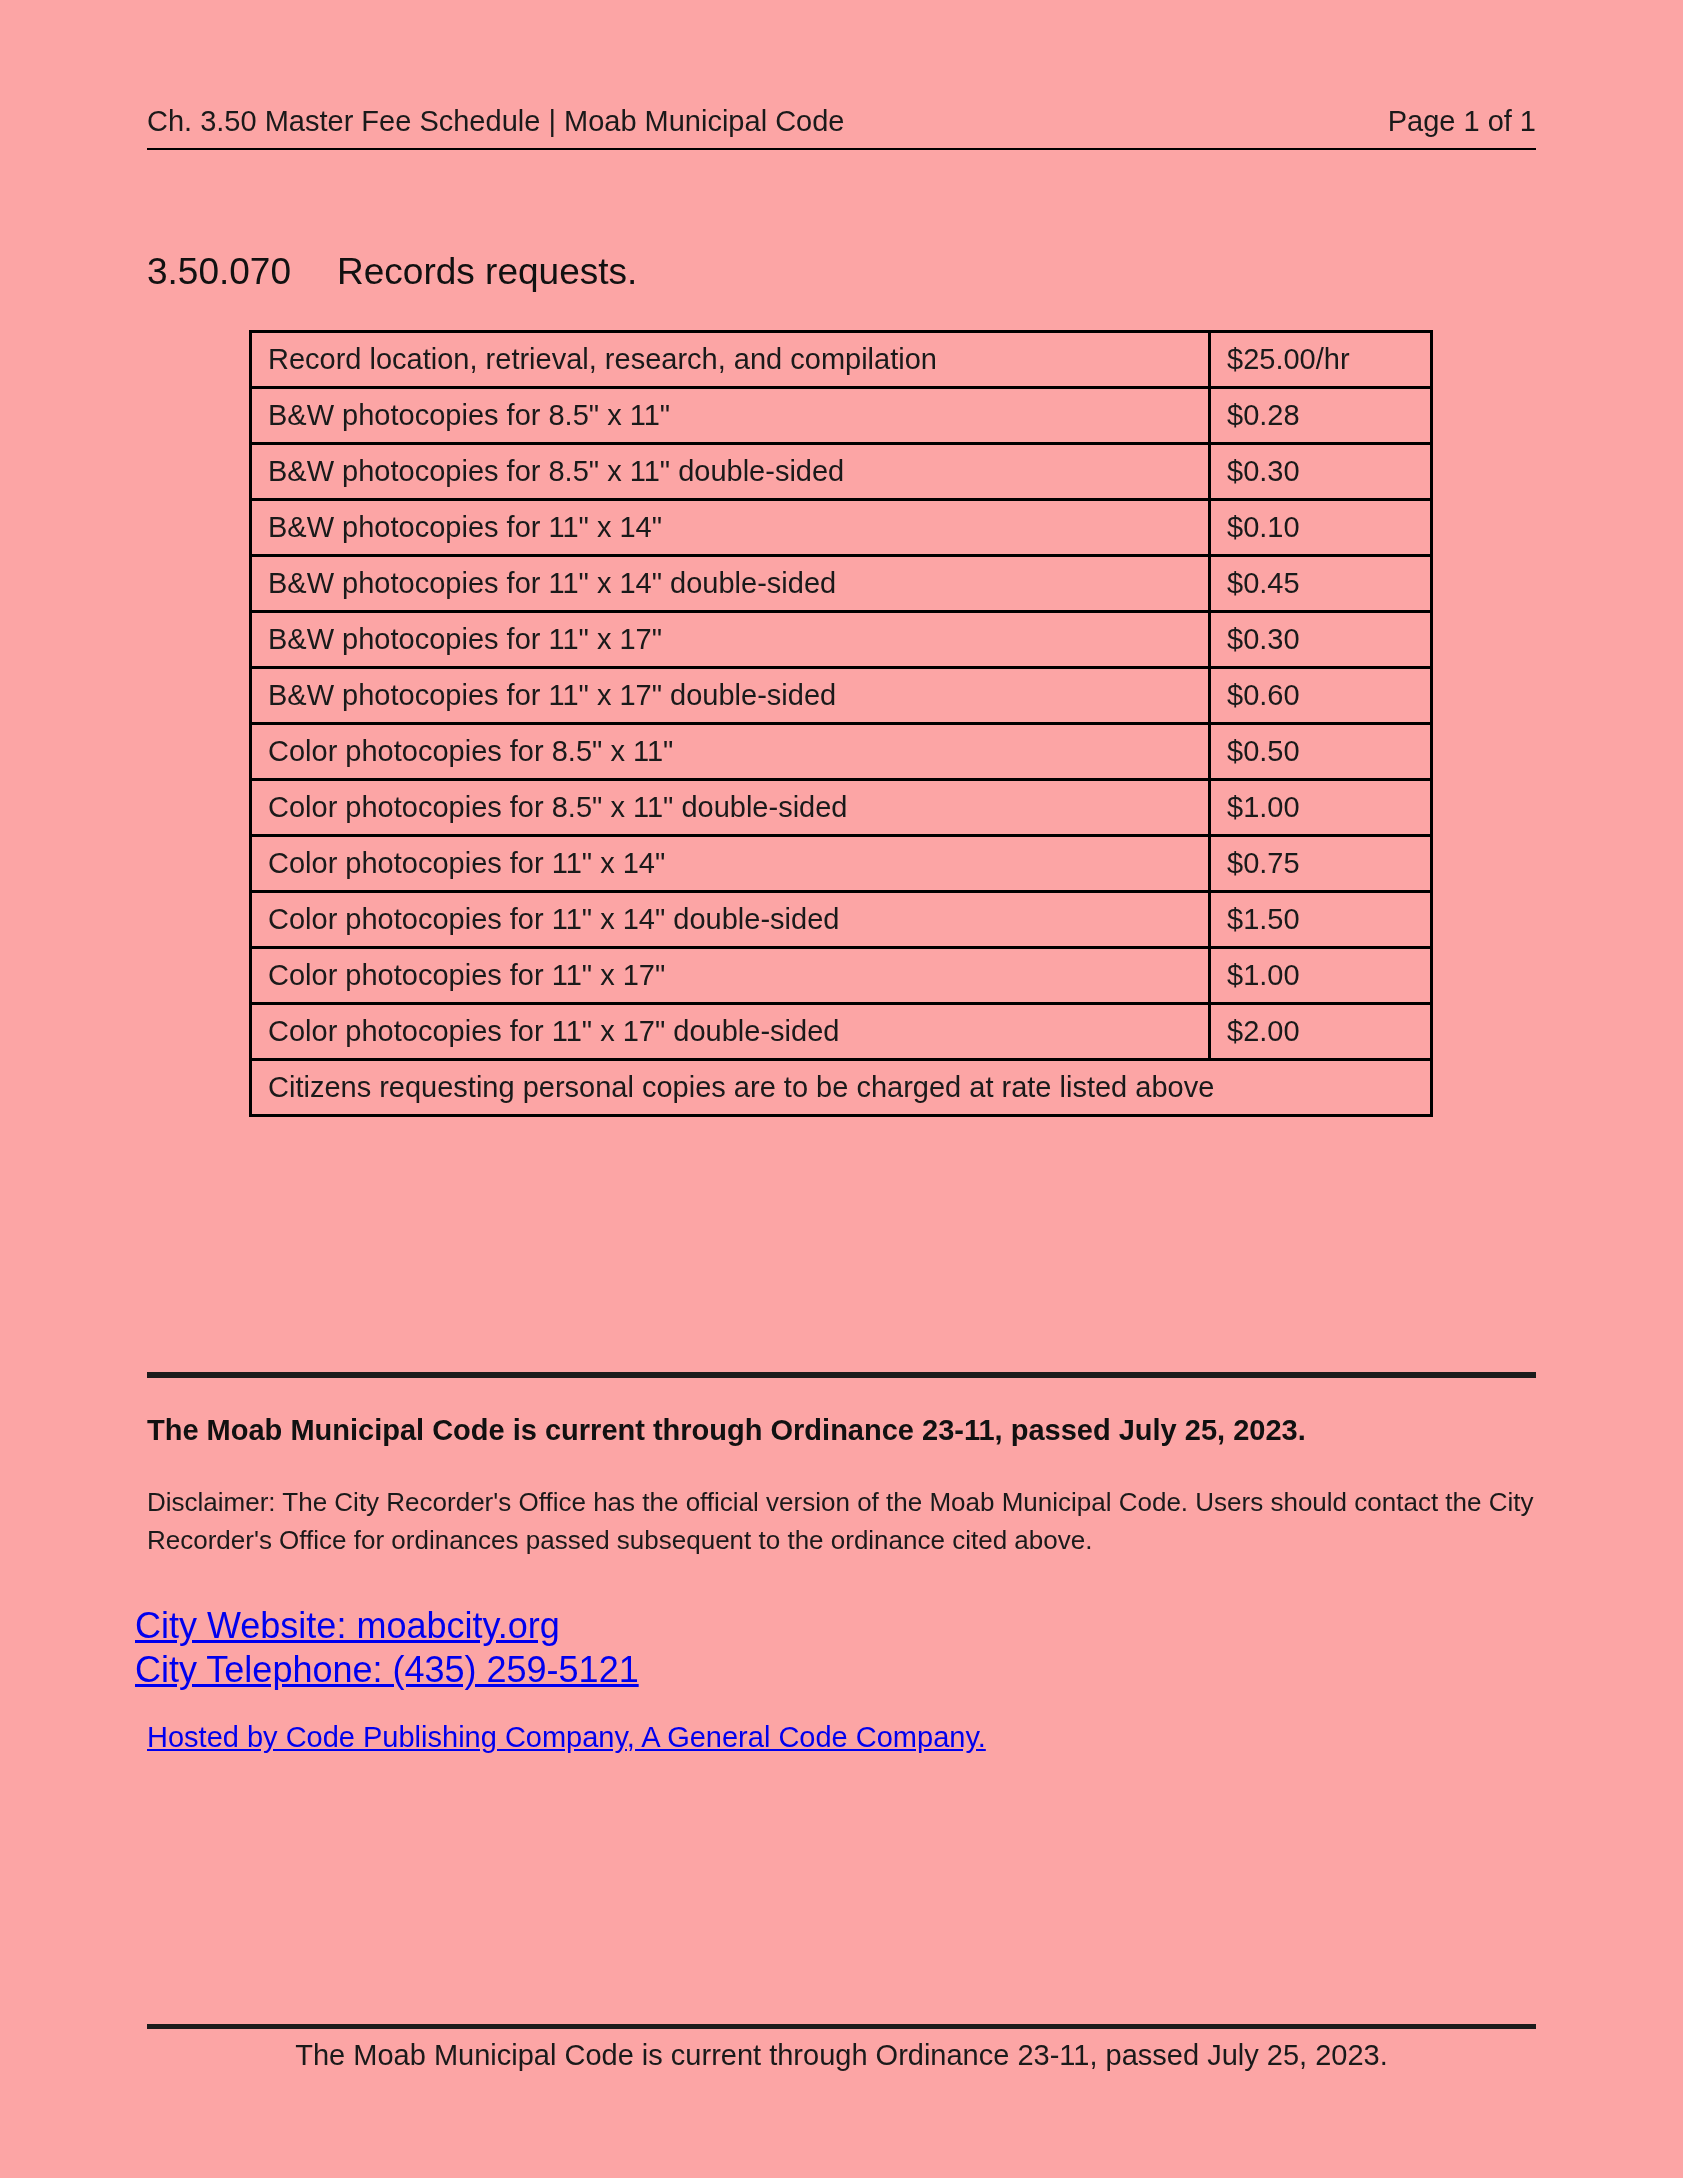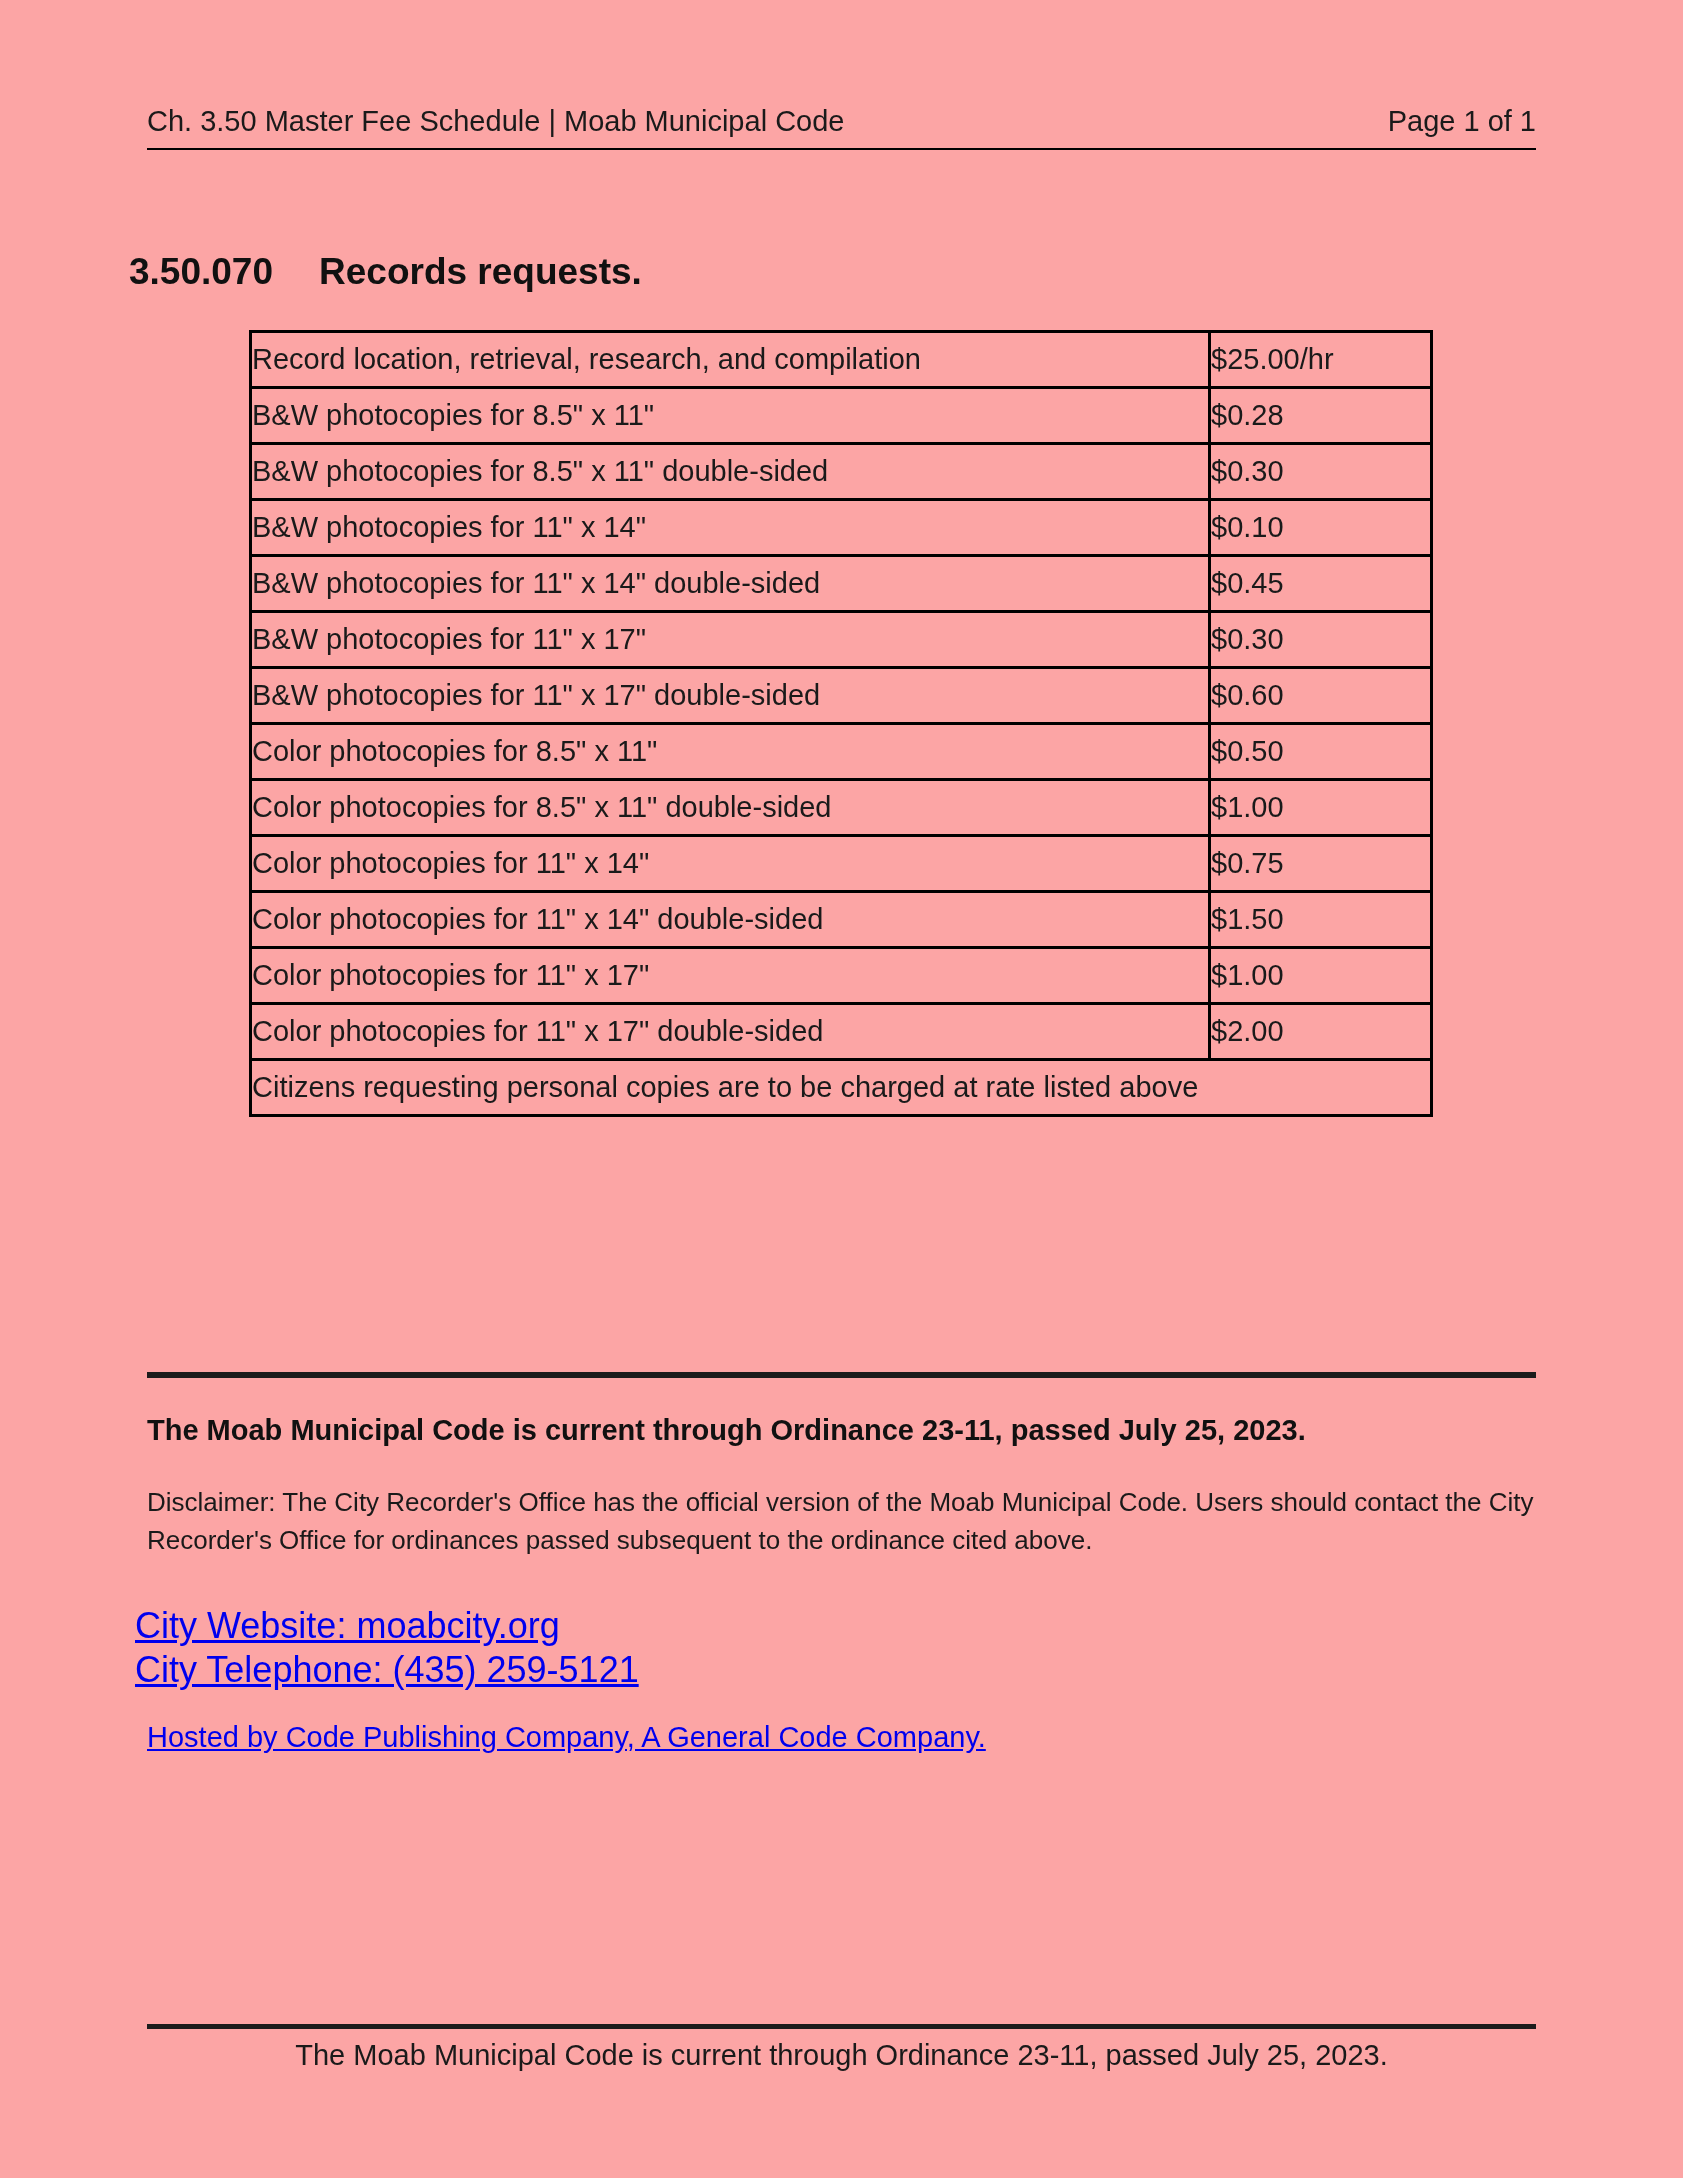--- a/index.html
+++ b/index.html
@@ -25,41 +25,41 @@
     color: #1a1a1a;
   }
   .header-rule {
     position: absolute;
     left: 147px; right: 147px; top: 148px;
     border-top: 2px solid #000000;
   }
   
   .section-title {
     position: absolute;
-    left: 129px; top: 251px;
+    left: 147px; top: 251px;
     font-size: 37px;
-    font-weight: 700;
+    font-weight: 400;
     color: #111111;
     white-space: nowrap;
   }
   .section-title .title-text { margin-left: 46px; }
   
   .fee-table {
     position: absolute;
     left: 249px; top: 330px;
     width: 1184px;
     border-collapse: collapse;
     table-layout: fixed;
   }
   .fee-table td {
     border: 3px solid #000000;
     font-size: 29px;
     color: #1a1a1a;
     height: 56px;
-    padding: 0 8px 0 0;
+    padding: 0 8px 0 16px;
     vertical-align: middle;
     overflow: hidden;
     white-space: nowrap;
   }
   .fee-table td.fee-cell { width: 222px; }
   
   .ordinance-history {
     position: absolute;
     left: 147px; right: 119px; top: 1190px;
     font-size: 29px;

